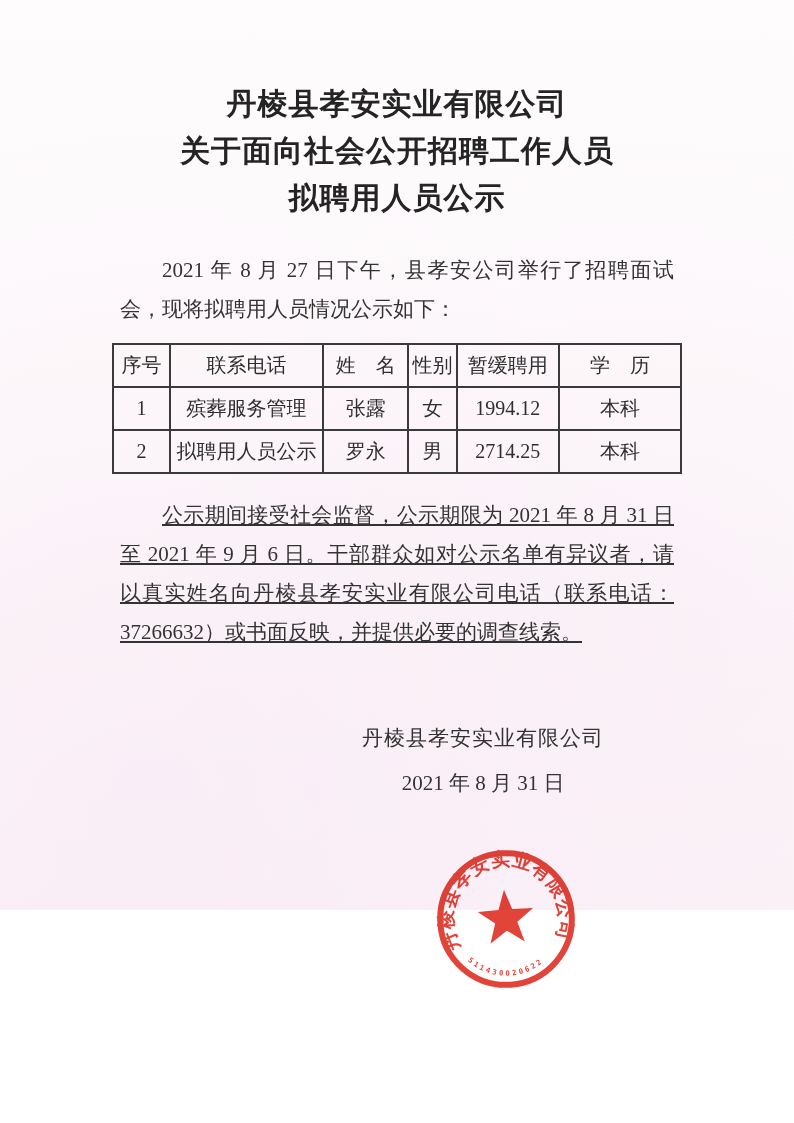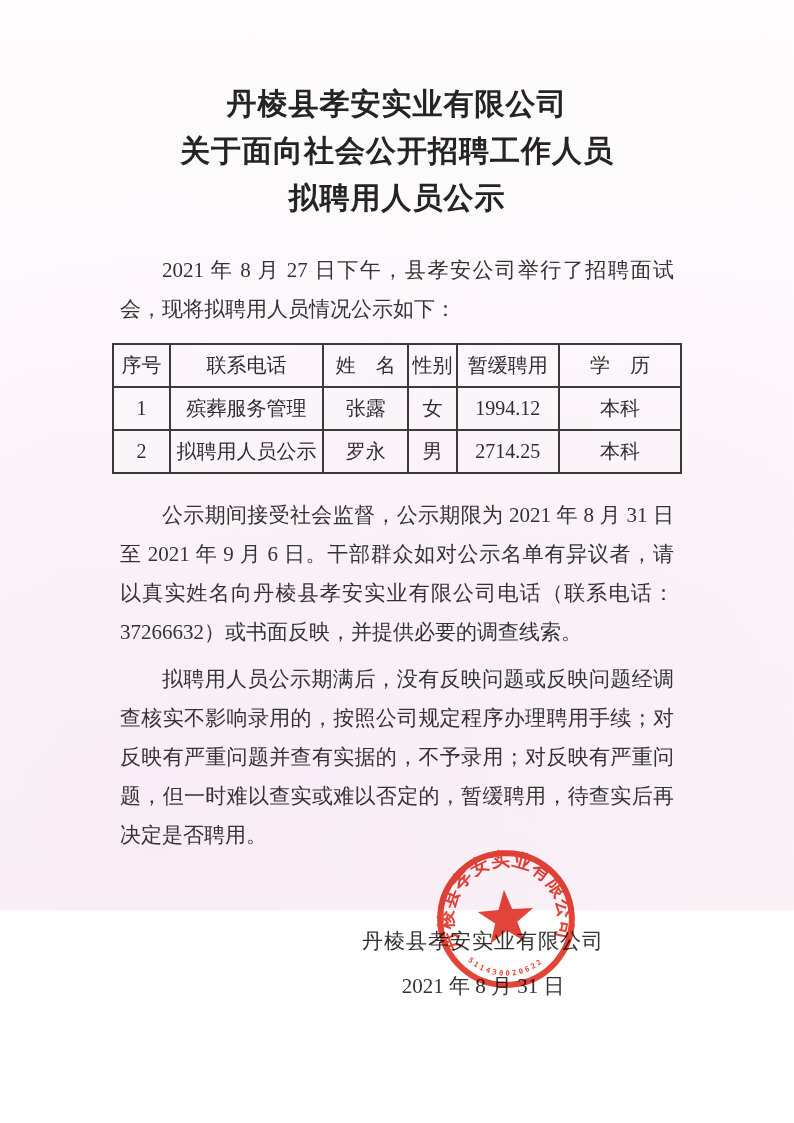--- a/index.html
+++ b/index.html
@@ -38,21 +38,21 @@
   }
   .para {
     font-size: 21px;
     line-height: 39px;
     text-align: justify;
     text-indent: 2em;
     margin: 8px;
     color: #333;
   }
   .para-first { margin-top: 28px; margin-bottom: 14px; }
-  .para-mid { margin-top: 22px; }
+  .para-mid { margin-top: 22px; text-decoration: underline; }
   .para-last { margin-top: 0; }
   table.roster {
     width: 570px;
     border-collapse: collapse;
     table-layout: fixed;
     font-size: 20px;
     color: #2e2e2e;
     margin: 0;
   }
   table.roster th, table.roster td {
@@ -155,21 +155,20 @@
           <td>拟聘用人员公示</td>
           <td>罗永</td>
           <td>男</td>
           <td class="num">2714.25</td>
           <td>本科</td>
         </tr>
       </tbody>
     </table>
 
     <p class="para para-mid">公示期间接受社会监督，公示期限为 2021 年 8 月 31 日至 2021 年 9 月 6 日。干部群众如对公示名单有异议者，请以真实姓名向丹棱县孝安实业有限公司电话（联系电话：37266632）或书面反映，并提供必要的调查线索。</p>
-    <p class="para para-last">拟聘用人员公示期满后，没有反映问题或反映问题经调查核实不影响录用的，按照公司规定程序办理聘用手续；对反映有严重问题并查有实据的，不予录用；对反映有严重问题，但一时难以查实或难以否定的，暂缓聘用，待查实后再决定是否聘用。</p>
 
     <div class="signature">
       <div class="signature-inner">
         <div class="sig-company">丹棱县孝安实业有限公司</div>
         <div class="sig-date">2021 年 8 月 31 日</div>
       </div>
     </div>
   </div>
 
   <div class="seal">

